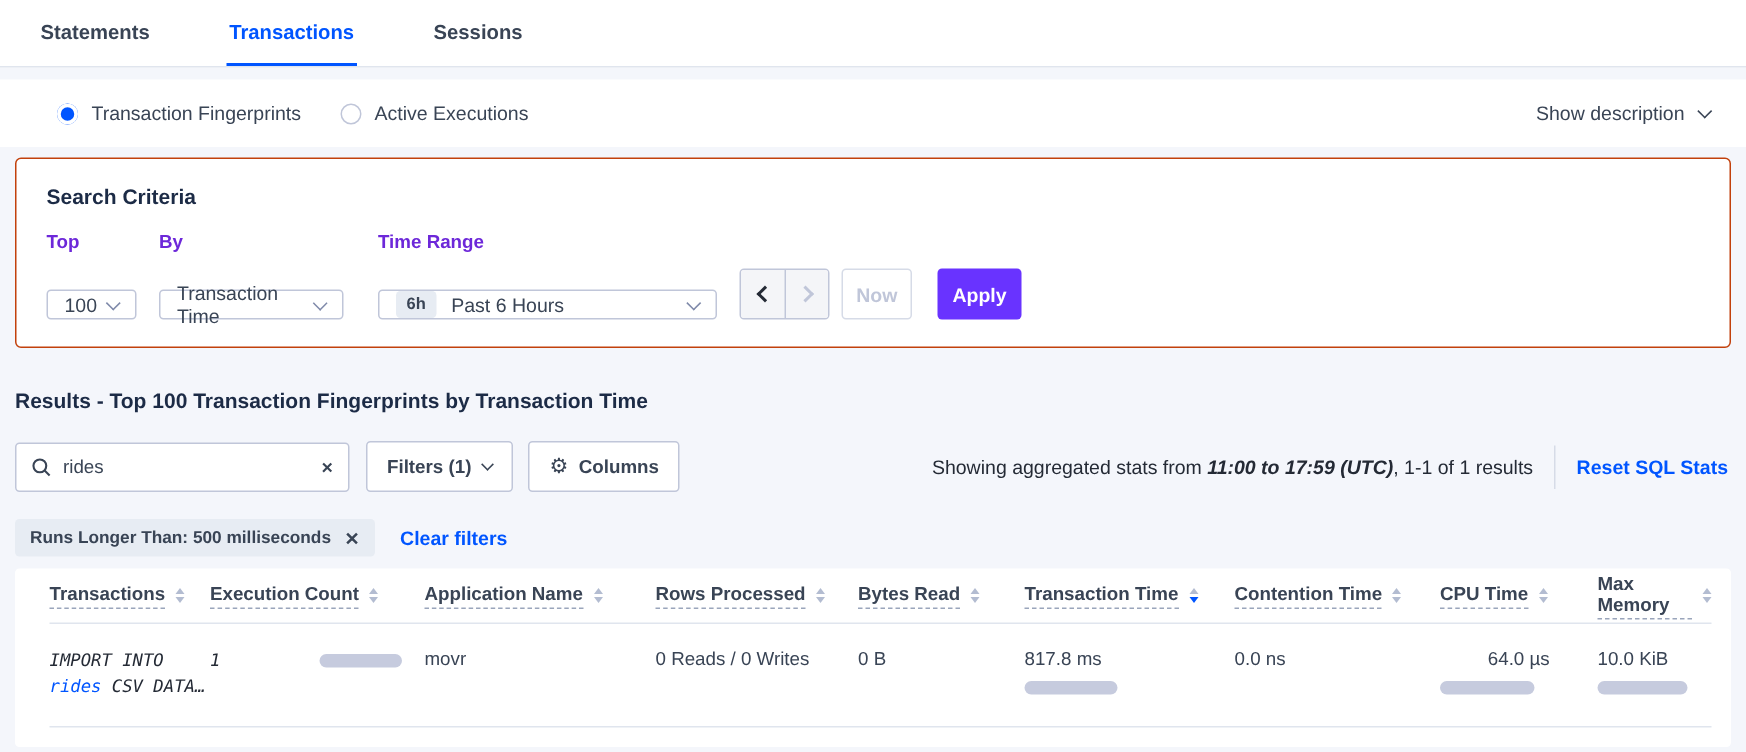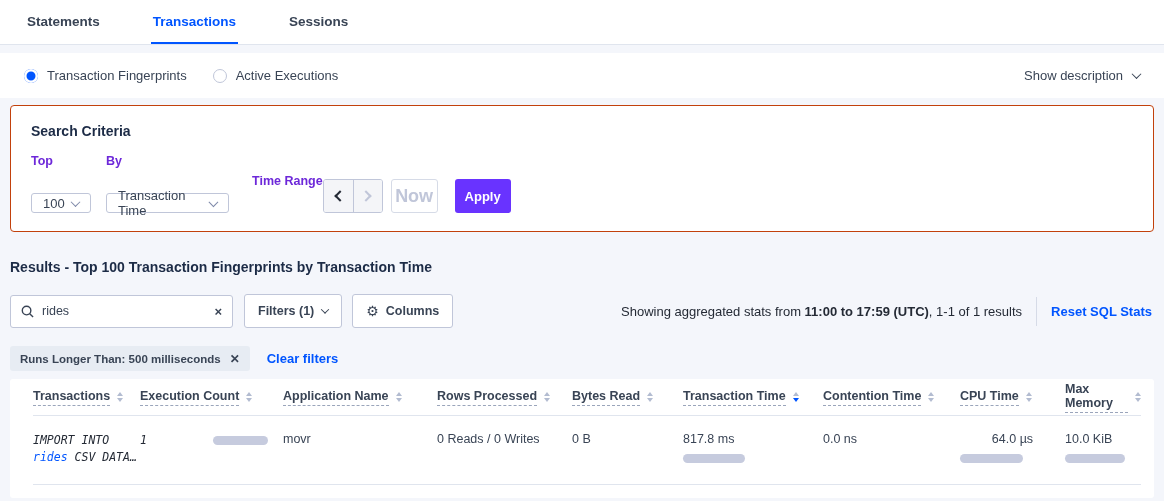--- a/index.html
+++ b/index.html
@@ -5,21 +5,21 @@
   * { margin:0; padding:0; box-sizing:border-box; }
   html,body { width:1164px; height:501px; }
   body { font-family:"Liberation Sans", sans-serif; background:#f4f6fb; color:#394455; overflow:hidden; }
 
   
   .topbar { height:45px; background:#fff; border-bottom:1px solid #e0e5ee; display:flex; padding-left:25px; }
   .tab { font-size:13.5px; font-weight:600; color:#394455; display:flex; align-items:center; padding:0 2px; margin-right:49px; border-bottom:2px solid transparent; cursor:pointer; }
   .tab.active { color:#0055ff; border-bottom-color:#0055ff; }
 
   
-  .radio-row { margin-top:8px; height:45px; background:#fff; display:flex; align-items:center; padding:0 24px 0 24px; }
+  .radio-row { margin-top:8px; height:45px; background:#fff; display:flex; align-items:center; padding:0 24px 0 38px; }
   .radio-opt { display:flex; align-items:center; margin-right:26px; cursor:pointer; }
   .radio-circle { width:14px; height:14px; border-radius:50%; margin-right:9px; }
   .radio-circle.on { background:#0055ff; box-shadow:inset 0 0 0 2.5px #fff; }
   .radio-circle.off { background:#fff; border:1px solid #c0c6d9; }
   .radio-label { font-size:13px; color:#394455; }
   .show-desc { margin-left:auto; display:flex; align-items:center; font-size:13px; color:#394455; cursor:pointer; }
 
   .chev { display:inline-block; width:7px; height:7px; border-right:1.7px solid currentColor; border-bottom:1.7px solid currentColor; transform:rotate(45deg) translate(-1px,-1px); }
 
   
@@ -32,36 +32,36 @@
   .select .chev { margin-left:auto; color:#7e89a9; }
   .w-top { width:60px; margin-right:15px; }
   .w-by  { width:123px; margin-right:23px; }
   .w-tr  { width:226px; margin-right:15px; }
   .tr-badge { background:#e7ecf3; border-radius:3px; font-size:11px; font-weight:700; color:#394455; padding:3px 7px; margin-right:10px; }
   .arrow-group { display:flex; height:34px; border:1px solid #c0c6d9; border-radius:3px; overflow:hidden; margin-right:8px; }
   .arrow-btn { width:29px; background:#f4f5f8; display:flex; align-items:center; justify-content:center; cursor:pointer; }
   .arrow-btn + .arrow-btn { border-left:1px solid #c0c6d9; }
   .chev-l { display:inline-block; width:8px; height:8px; border-left:2.2px solid #242a35; border-bottom:2.2px solid #242a35; transform:rotate(45deg); margin-left:3px; }
   .chev-r { display:inline-block; width:8px; height:8px; border-right:2px solid #c0c6d9; border-top:2px solid #c0c6d9; transform:rotate(45deg); margin-right:3px; }
-  .now-btn { height:34px; width:47px; background:#fff; border:1px solid #d6dbe7; border-radius:3px; color:#c0c6d9; font-size:18px; font-weight:600; margin-right:17px; cursor:default; display:flex; align-items:center; justify-content:center; }
+  .now-btn { height:34px; width:47px; background:#fff; border:1px solid #d6dbe7; border-radius:3px; color:#c0c6d9; font-size:13px; font-weight:600; margin-right:17px; cursor:default; display:flex; align-items:center; justify-content:center; }
   .apply-btn { height:34px; width:56px; background:#6933ff; border:none; border-radius:3px; color:#fff; font-size:13px; font-weight:700; cursor:pointer; display:flex; align-items:center; justify-content:center; }
 
   
   .results-heading { margin:27px 10px 0; font-size:14px; font-weight:700; color:#1c2b46; }
   .controls-row { margin:19px 10px 0; display:flex; align-items:center; }
   .search-box { width:223px; height:33px; background:#fff; border:1px solid #c0c6d9; border-radius:3px; display:flex; align-items:center; padding:0 10px; }
   .search-box input { border:none; outline:none; flex:1; font-size:12.5px; color:#394455; font-family:"Liberation Sans",sans-serif; background:transparent; margin-left:8px; }
   .search-clear { color:#394455; font-size:13px; font-weight:700; cursor:pointer; line-height:1; }
   .btn-white { height:34px; background:#fff; border:1px solid #c0c6d9; border-radius:3px; display:flex; align-items:center; font-size:12.5px; font-weight:700; color:#394455; padding:0 13px; cursor:pointer; }
   .filters-btn { margin-left:11px; }
   .filters-btn .chev { margin-left:8px; width:6px; height:6px; }
   .columns-btn { margin-left:10px; }
   .gear { font-family:"DejaVu Sans",sans-serif; font-size:14px; margin-right:7px; font-weight:400; color:#394455; }
   .stats-text { margin-left:auto; font-size:13px; color:#242a35; white-space:nowrap; }
-  .stats-text b { font-weight:700; }
+  .stats-text b { font-weight:700;font-style:italic; }
   .vdiv { width:1px; height:29px; background:#d6dbe7; margin:0 14px; }
   .reset-link { font-size:13px; font-weight:600; color:#0055ff; cursor:pointer; white-space:nowrap; padding-right:2px; }
 
   
   .chip-row { margin:18px 10px 0; display:flex; align-items:center; }
   .chip { background:#e7ecf3; border-radius:3px; height:25px; display:flex; align-items:center; padding:0 10px; font-size:11.5px; font-weight:600; color:#394455; }
   .chip-x { margin-left:9px; font-size:12px; font-weight:700; cursor:pointer; line-height:1; }
   .clear-filters { margin-left:17px; font-size:13px; font-weight:700; color:#0055ff; cursor:pointer; }
 
   
@@ -120,20 +120,25 @@
     </div>
     <div class="fgroup">
       <span class="flabel">By</span>
       <div class="select w-by">
         <span>Transaction Time</span>
         <span class="chev"></span>
       </div>
     </div>
     <div class="fgroup">
       <span class="flabel">Time Range</span>
+      <div class="select w-tr">
+        <span class="tr-badge">6h</span>
+        <span>Past 6 Hours</span>
+        <span class="chev"></span>
+      </div>
     </div>
     <div class="arrow-group">
       <div class="arrow-btn">
           <span class="chev-l"></span>
         </div>
       <div class="arrow-btn">
           <span class="chev-r"></span>
         </div>
     </div>
     <div class="now-btn">Now</div>

